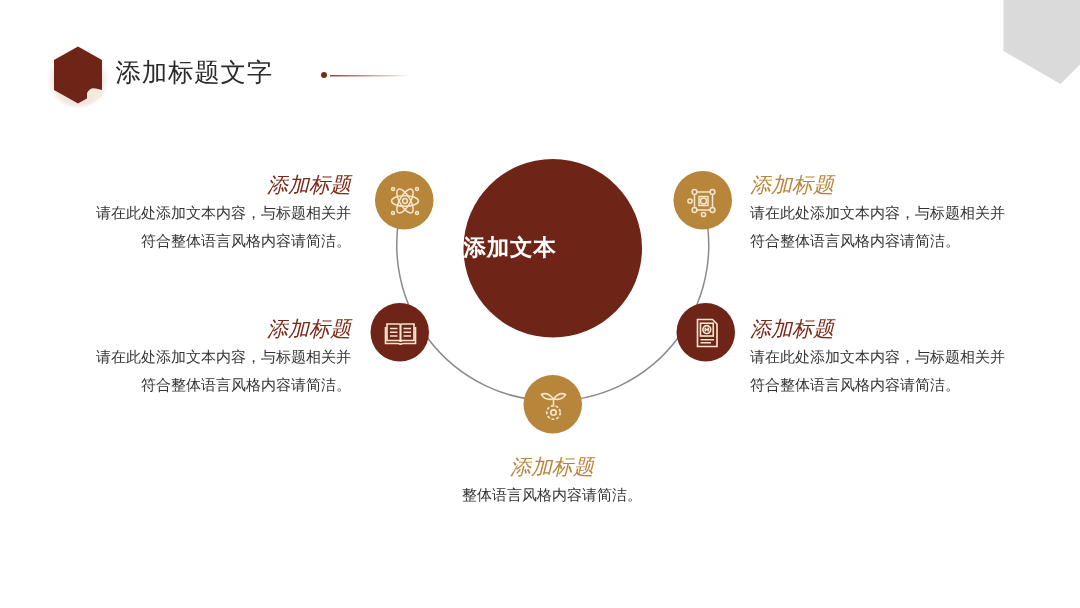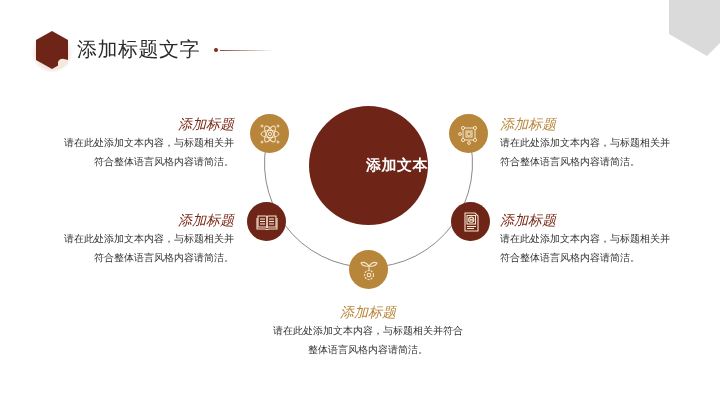--- a/index.html
+++ b/index.html
@@ -1,26 +1,26 @@
 <!DOCTYPE html>
 <html><head>
 <meta charset="utf-8">
 <style>
   html, body { margin:0; padding:0; }
   body { width:720px; height:405px; position:relative; overflow:hidden; background:#ffffff;
          font-family: "DejaVu Sans", "Liberation Sans", sans-serif; }
   .abs { position:absolute; }
   .corner-hex { left:0; top:0; width:720px; height:405px; }
   .logo { left:30px; top:28px; width:44px; height:44px; }
-  .page-title { left:77px; top:35px; font-size:20px; color:#2b2b2b; letter-spacing:0.5px; white-space:nowrap; line-height:28px; }
+  .page-title { left:77px; top:35px; font-size:17px; color:#2b2b2b; letter-spacing:0.5px; white-space:nowrap; line-height:28px; }
   .title-dot { left:214px; top:48px; width:4px; height:4px; border-radius:50%; background:#7a2a18; }
   .title-line { left:220px; top:49.5px; width:54px; height:1px; background:linear-gradient(90deg,#8a4a3a,rgba(200,180,170,0)); }
   .arc { left:0; top:0; width:720px; height:405px; }
   .big-circle { left:309px; top:106px; width:119px; height:119px; border-radius:50%; background:#6e2416;
-                display:flex; align-items:center; justify-content:flex-end; }
+                display:flex; align-items:center; justify-content:flex-start; }
   .big-label { color:#ffffff; font-weight:bold; font-size:15px; letter-spacing:0.5px; }
   .node { width:39px; height:39px; border-radius:50%; display:flex; align-items:center; justify-content:center; }
   .node svg { width:24px; height:24px; }
   .gold { background:#b8863b; }
   .maroon { background:#6e2416; }
   .item-title { font-size:14px; line-height:18px; white-space:nowrap;font-style:italic; }
   .item-body { font-size:10px; line-height:19px; color:#333333; white-space:nowrap;font-family:Liberation Serif, serif; }
   .right-align { text-align:right; }
   .center-align { text-align:center; }
 </style>
@@ -126,21 +126,20 @@
 </div>
 
 <div class="abs right-align" style="right:486px; top:211px;">
   <div class="item-title" style="color:#7a2a18;">添加标题</div>
   <div class="item-body">请在此处添加文本内容，与标题相关并</div>
   <div class="item-body">符合整体语言风格内容请简洁。</div>
 </div>
 
 <div class="abs center-align" style="left:218px; width:300px; top:303px;">
   <div class="item-title" style="color:#b8863b;">添加标题</div>
-  <div class="item-body">请在此处添加文本内容，与标题相关并符合</div>
   <div class="item-body">整体语言风格内容请简洁。</div>
 </div>
 
 <div class="abs" style="left:500px; top:115px;">
   <div class="item-title" style="color:#b8863b;">添加标题</div>
   <div class="item-body">请在此处添加文本内容，与标题相关并</div>
   <div class="item-body">符合整体语言风格内容请简洁。</div>
 </div>
 
 <div class="abs" style="left:500px; top:211px;">

